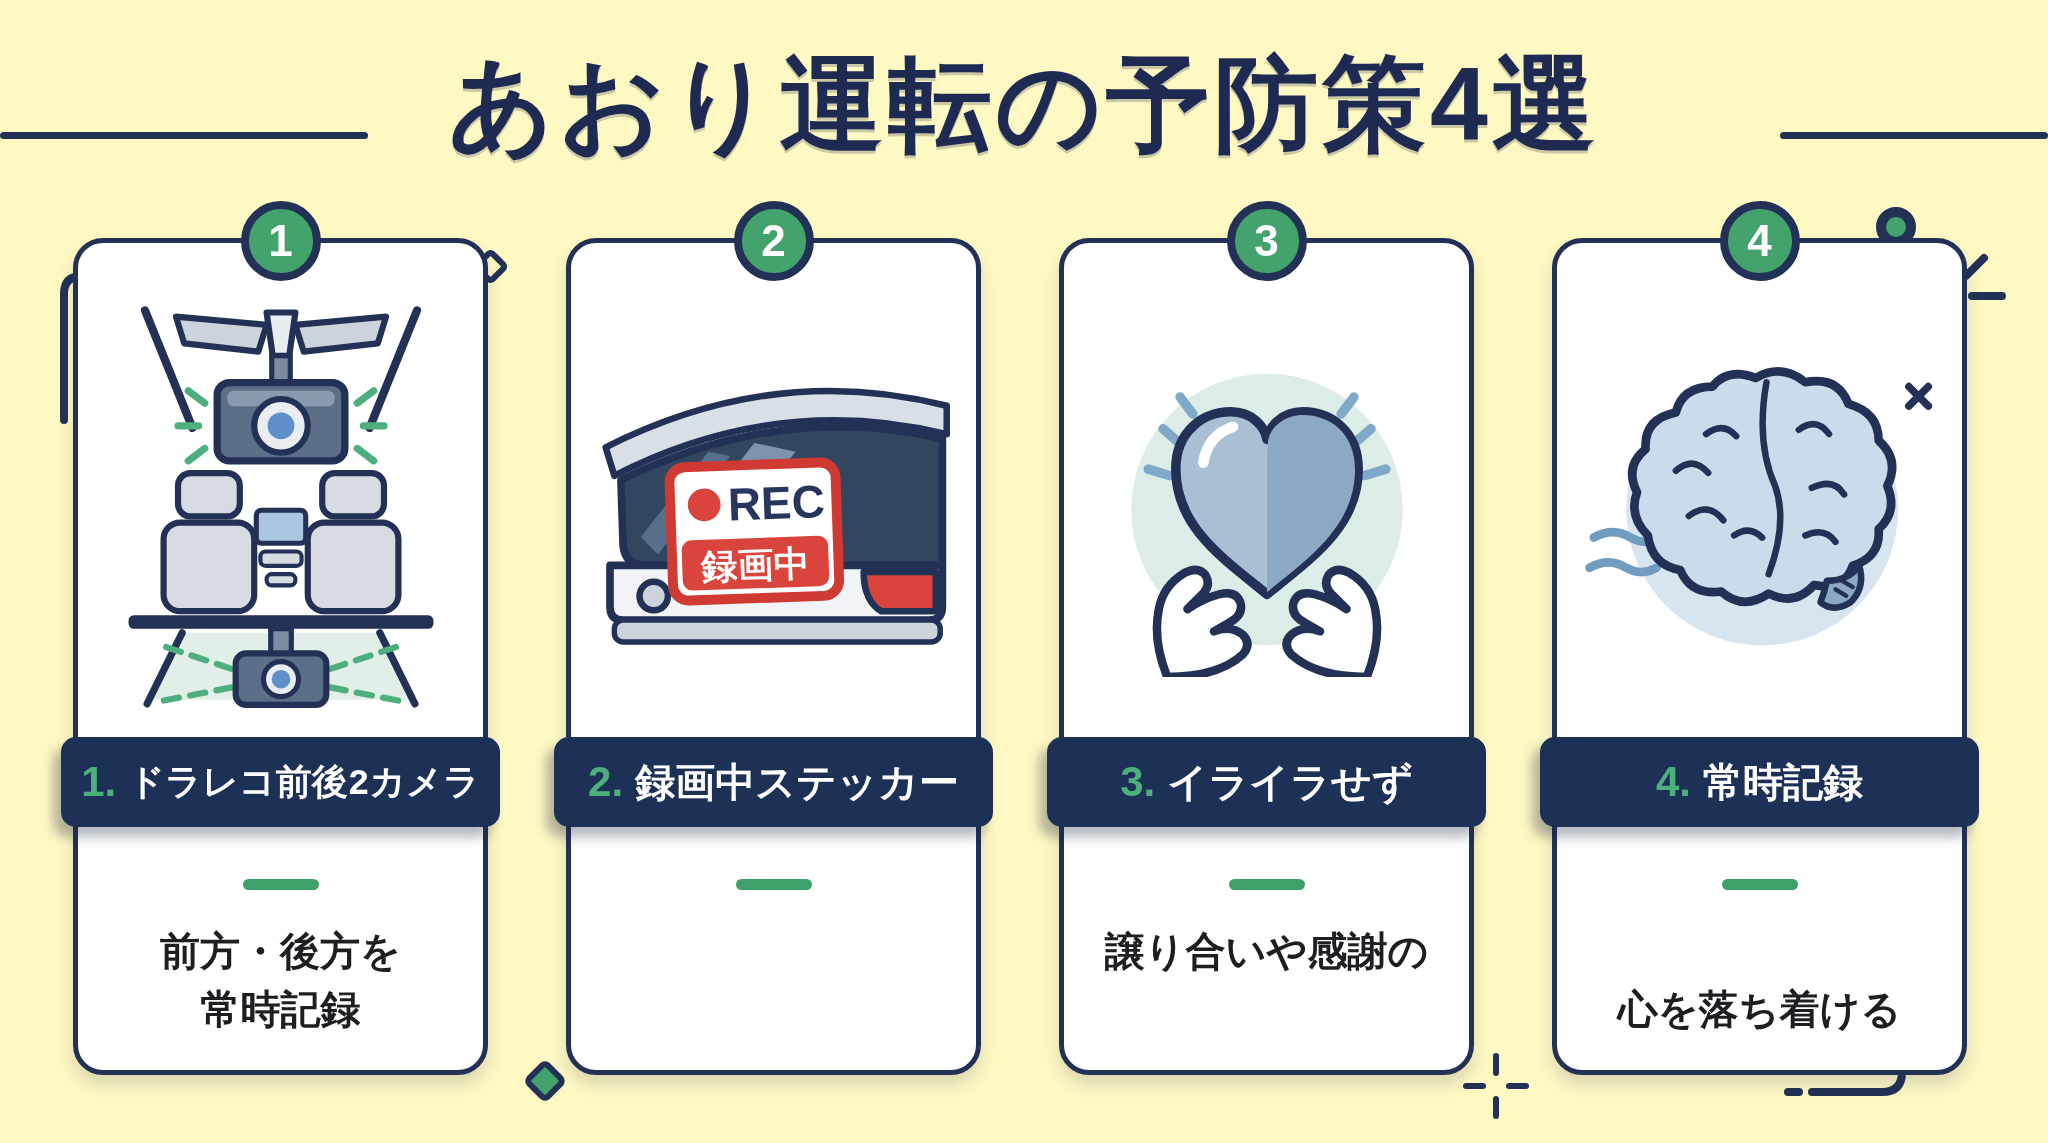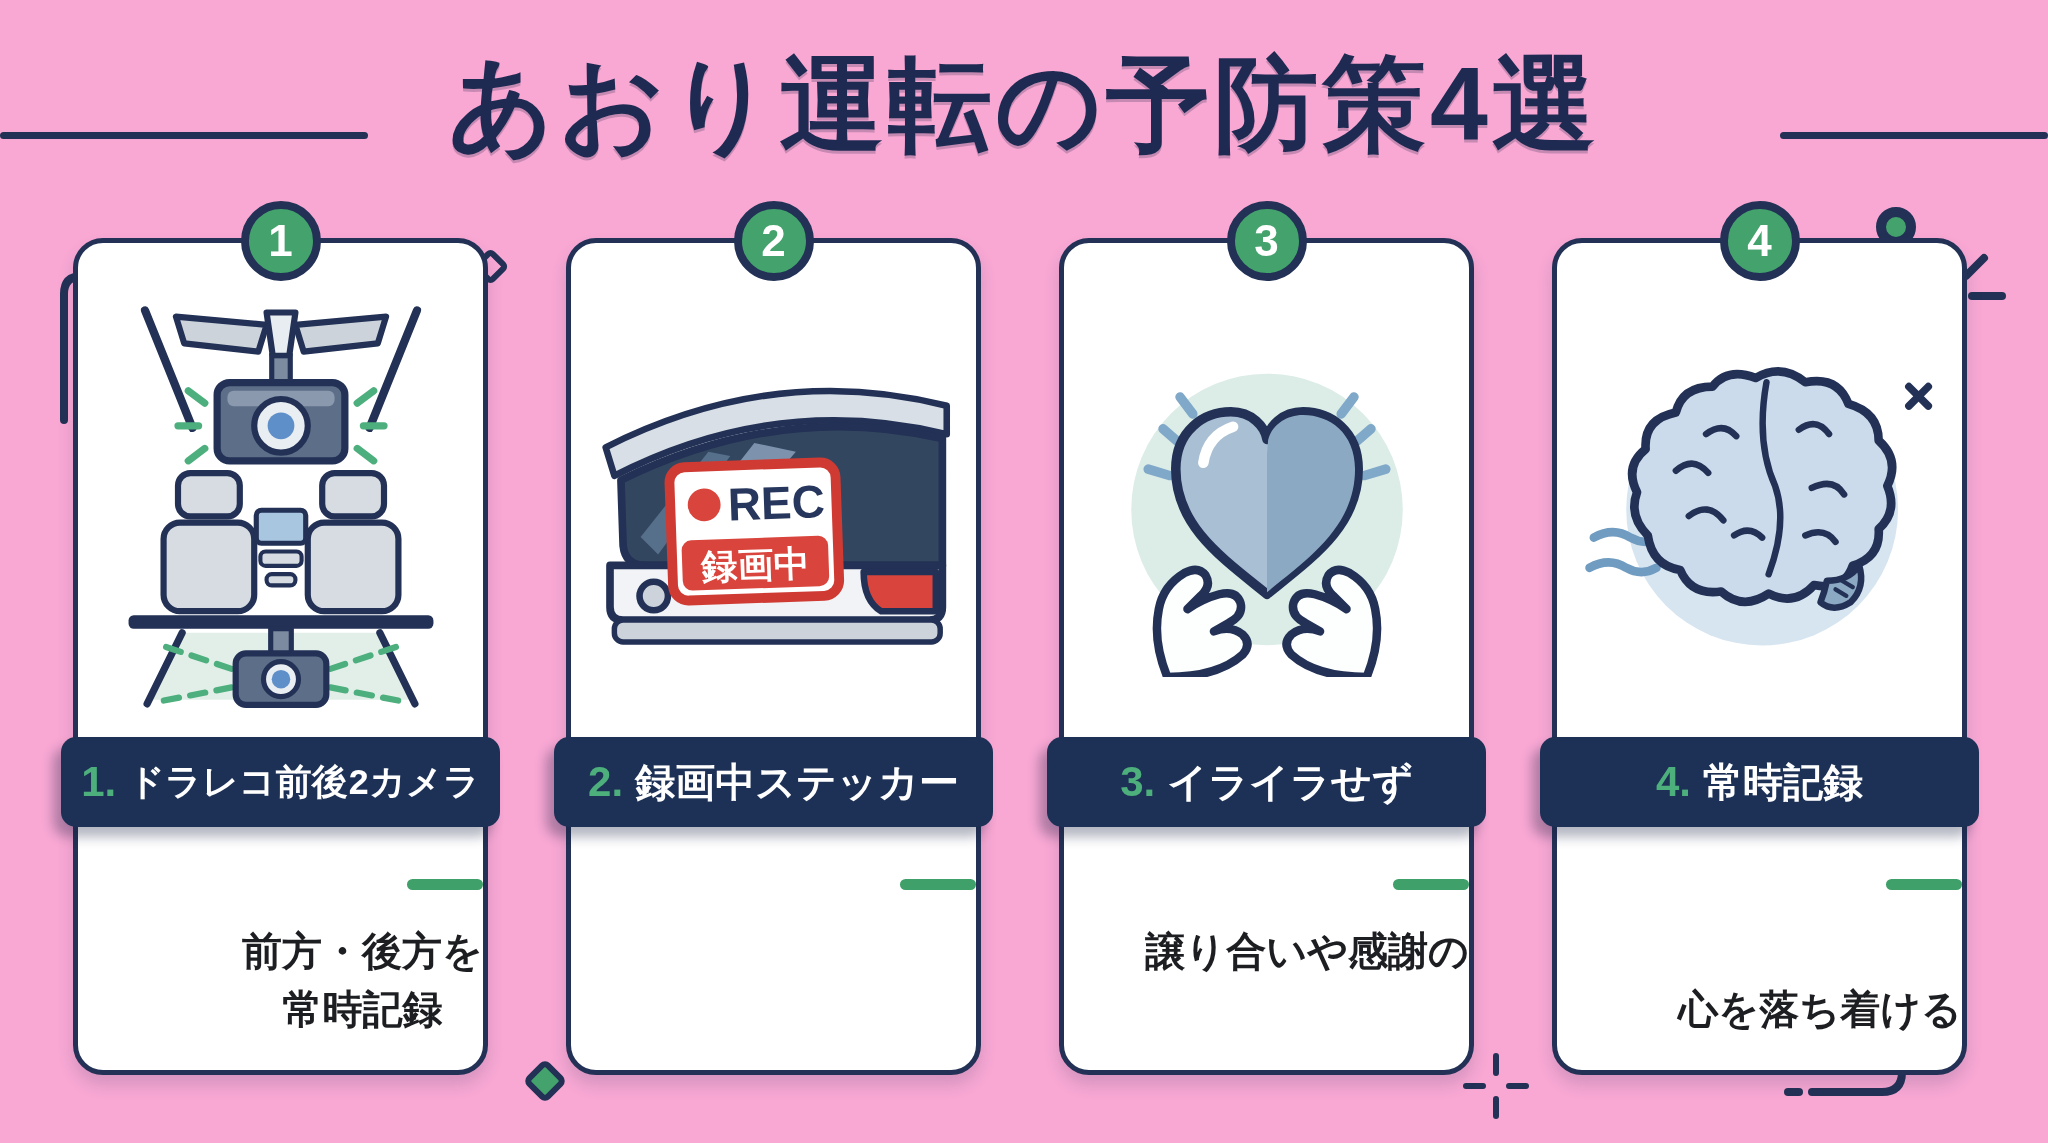--- a/index.html
+++ b/index.html
@@ -1,21 +1,21 @@
 <!DOCTYPE html>
 <html><head>
 <meta charset="utf-8">
 <style>
   html,body{margin:0;padding:0;}
   body{
     width:2048px;height:1143px;
     font-family:"Liberation Sans","DejaVu Sans",sans-serif;
     background:#edf0f5;
   }
-  .stage{position:relative;width:2048px;height:1143px;background:#f9a8d4;overflow:hidden;}
+  .stage{position:relative;width:2048px;height:1143px;background:#fef9c3;overflow:hidden;}
 
   
   .title{
     position:absolute;top:36px;left:0;right:0;
     text-align:center;margin:0;
     font-size:104px;font-weight:900;letter-spacing:4px;
     color:#1e2a52;
     text-shadow:0 3px 0 rgba(18,28,58,.22);
   }
   .title-rule{position:absolute;top:132px;height:7px;background:#223155;border-radius:4px;}
@@ -47,21 +47,21 @@
     position:absolute;top:494px;left:-17px;right:-17px;height:90px;
     background:#1d3156;border-radius:15px;z-index:2;
     display:flex;align-items:center;justify-content:center;gap:12px;
     box-shadow:-8px 10px 12px rgba(22,32,64,.32);
   }
   .banner-num{color:#4db07c;font-size:42px;font-weight:800;}
   .banner-label{color:#ffffff;font-size:40px;font-weight:800;white-space:nowrap;font-family:Liberation Mono, monospace;}
   .card-1 .banner-label{font-size:36px;}
   .card-body{
     position:absolute;top:584px;left:0;right:0;bottom:0;
-    display:flex;flex-direction:column;align-items:flex-end;
+    display:flex;flex-direction:column;align-items:center;
   }
   .divider{margin-top:52px;width:76px;height:11px;border-radius:6px;background:#3fa06a;}
   .desc{
     margin:32px 0 0 0;
     font-size:40px;font-weight:700;line-height:1.45;
     color:#1d1e22;text-align:center;
   }
 </style>
 </head>
 <body>

